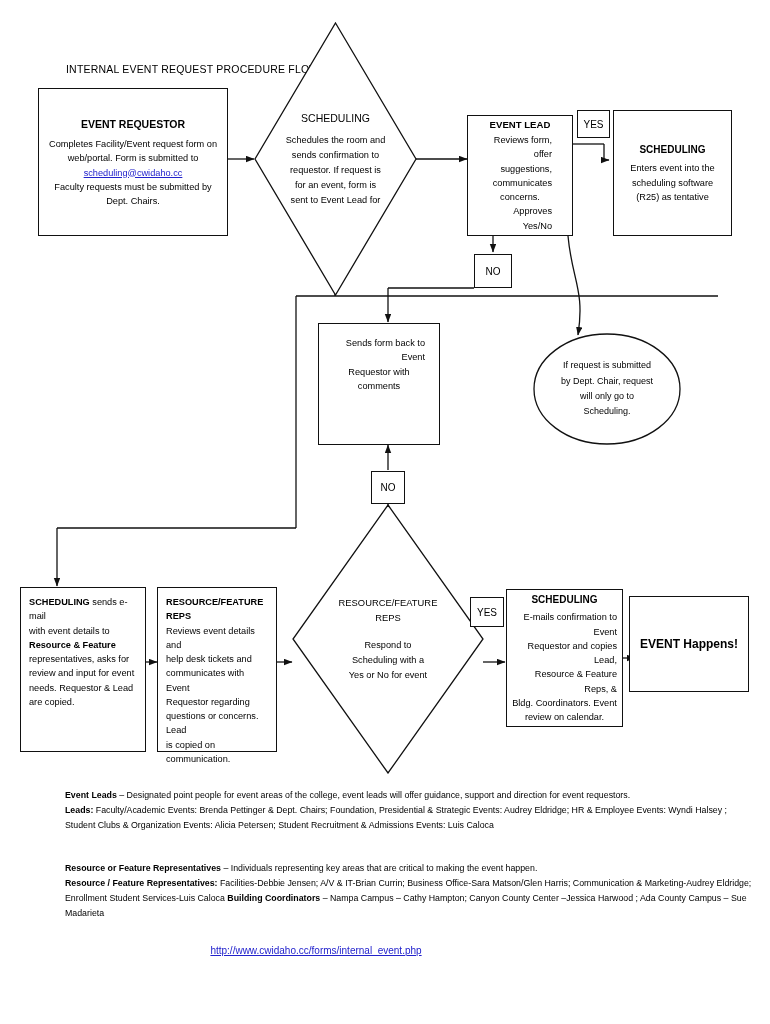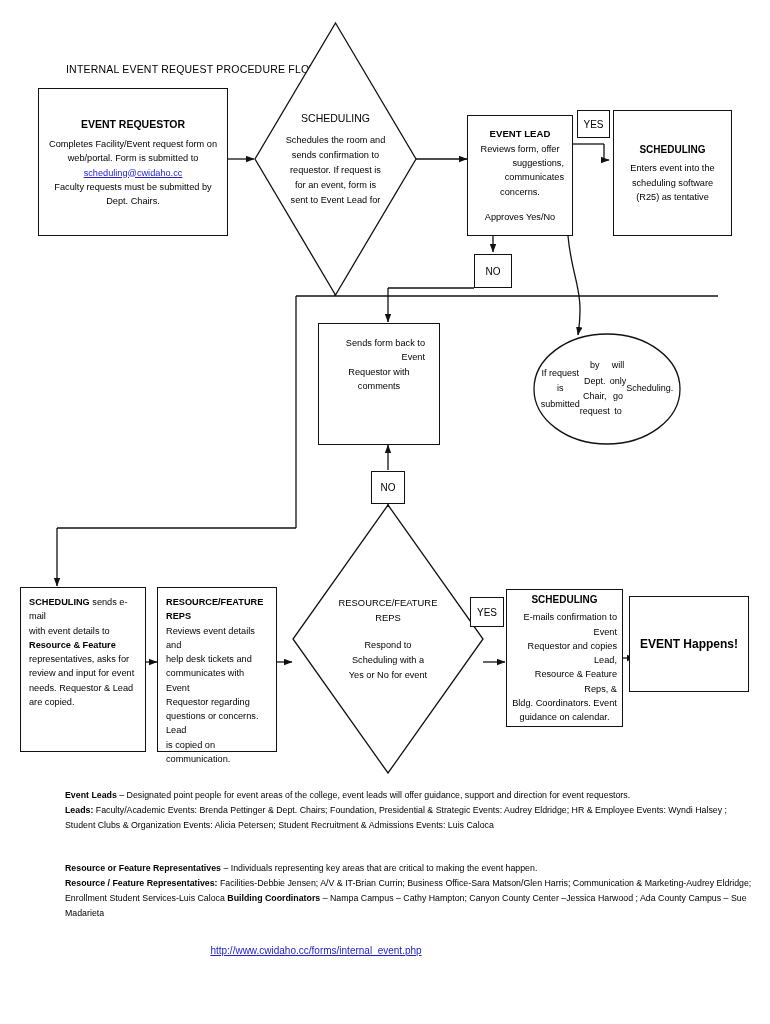--- a/index.html
+++ b/index.html
@@ -34,21 +34,21 @@
     position:absolute;left:14%;top:0;width:72%;height:100%;
     display:flex;flex-direction:column;align-items:center;justify-content:center;
     text-align:center;line-height:1.62;
   }
 
   
   .circle{position:absolute;}
   .circle .shape{position:absolute;left:0;top:0;width:100%;height:100%;}
   .circle .ctext{
     position:absolute;left:12%;top:0;width:76%;height:100%;
-    display:flex;flex-direction:row;align-items:center;justify-content:center;
+    display:flex;flex-direction:column;align-items:center;justify-content:center;
     text-align:center;line-height:1.7;font-size:9px;
   }
 
   .title{position:absolute;font-size:10.5px;letter-spacing:.2px;}
 
   a.link{color:#2222cc;text-decoration:underline;}
 
   .legend{position:absolute;font-size:8.8px;line-height:1.72;}
   .legend b{font-weight:bold;}
   .footurl{position:absolute;font-size:10px;text-align:center;}
@@ -119,21 +119,21 @@
     <div class="dtext small">
       <div class="ttl" style="font-size:10.5px;margin-bottom:6px;">SCHEDULING</div>
       <div>Schedules the room and</div>
       <div>sends confirmation to</div>
       <div>requestor.  If request is</div>
       <div>for an event, form is</div>
       <div>sent to Event Lead for</div>
     </div>
   </div>
 
-  <div class="node box small" style="left:467px;top:115px;width:106px;height:121px;padding:4px 8px;">
+  <div class="node box small" style="left:467px;top:115px;width:106px;height:121px;padding:4px 20px;">
     <div class="ttl" style="font-size:9.6px;">EVENT LEAD</div>
     <div>Reviews form, offer</div>
     <div>suggestions, communicates</div>
     <div>concerns.</div>
     <div style="height:11px;"></div>
     <div>Approves Yes/No</div>
   </div>
 
   <div class="node lbl" style="left:577px;top:110px;width:33px;height:28px;">YES</div>
 
@@ -201,21 +201,21 @@
   </div>
 
   <div class="node lbl" style="left:470px;top:597px;width:34px;height:30px;">YES</div>
 
   <div class="node box small" style="left:506px;top:589px;width:117px;height:138px;padding:4px 5px;">
     <div class="ttl" style="font-size:10px;margin-bottom:3px;">SCHEDULING</div>
     <div>E-mails confirmation to Event</div>
     <div>Requestor and copies Lead,</div>
     <div>Resource &amp; Feature Reps, &amp;</div>
     <div>Bldg. Coordinators.  Event</div>
-    <div>guidance on calendar.</div>
+    <div>review on calendar.</div>
   </div>
 
   <div class="node box" style="left:629px;top:596px;width:120px;height:96px;font-size:12px;font-weight:bold;">
     <div>EVENT Happens!</div>
   </div>
 
   <div class="legend" style="left:65px;top:788px;width:690px;">
     <div><b>Event Leads</b><span> – Designated point people for event areas of the college, event leads will offer guidance, support and direction for event requestors.</span></div>
     <div><b>Leads:</b><span>  Faculty/Academic Events:  Brenda Pettinger &amp; Dept. Chairs;   Foundation, Presidential &amp; Strategic Events:  Audrey Eldridge;  HR &amp; Employee Events: Wyndi Halsey ;</span></div>
     <div>Student Clubs &amp; Organization Events:  Alicia Petersen;  Student Recruitment &amp; Admissions Events:  Luis Caloca</div>

